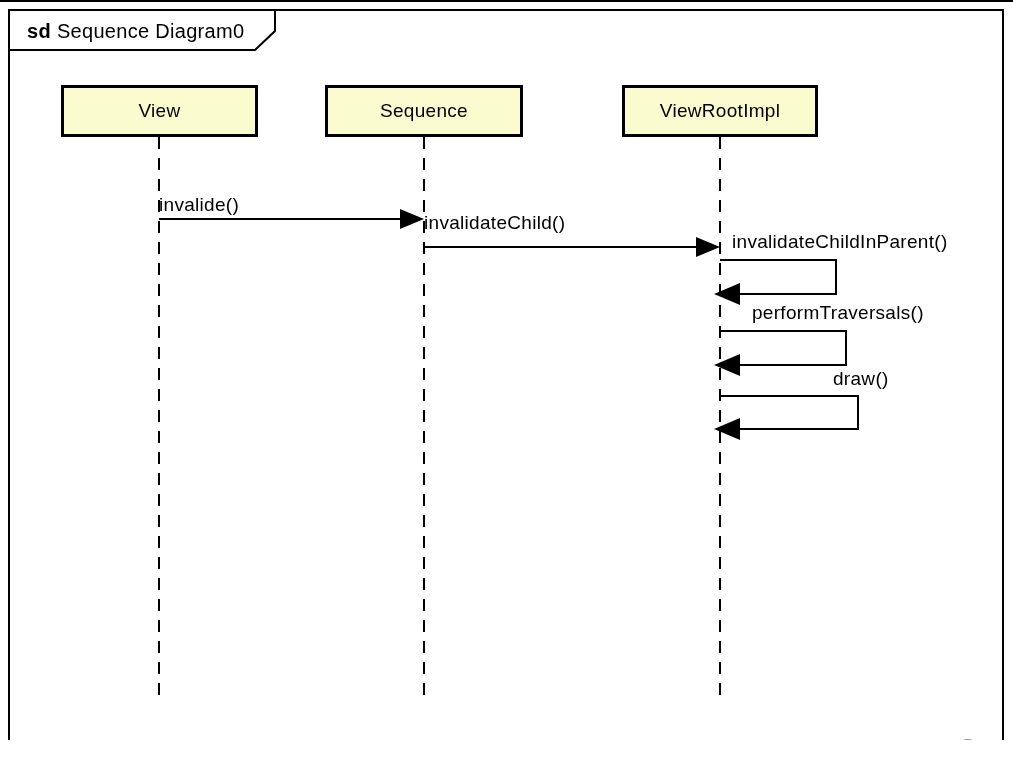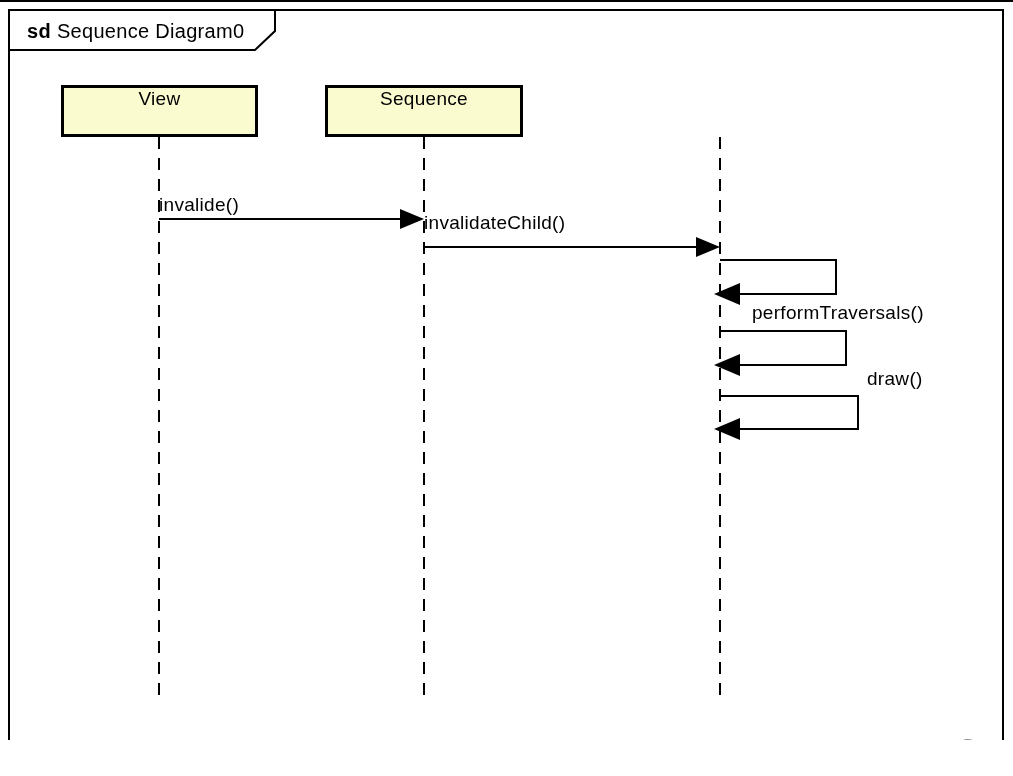--- a/index.html
+++ b/index.html
@@ -31,21 +31,21 @@
     font-size:20px;line-height:24px;height:24px;
     white-space:nowrap;letter-spacing:0.3px;
   }
   #frame-label .kw{font-weight:bold;margin-right:6px;}
 
   
   .head{
     position:absolute;top:85px;height:52px;
     border:3px solid #000;box-sizing:border-box;
     background:#FBFBD0;
-    display:flex;justify-content:center;
+    display:flex;align-items:center;justify-content:center;
     font-size:19px;letter-spacing:0.3px;
   }
   #head-view{left:61px;width:197px;}
   #head-viewgroup{left:325px;width:198px;}
   #head-viewrootimpl{left:622px;width:196px;}
 
   
   .lifeline{
     position:absolute;top:137px;width:2px;height:563px;
     background:repeating-linear-gradient(to bottom,#000 0 12px,transparent 12px 21px);
@@ -119,41 +119,45 @@
   <div id="frame-label">
     <span class="kw">sd</span><span>Sequence Diagram0</span>
   </div>
 
   <div class="head" id="head-view">
     <span>View</span>
   </div>
   <div class="head" id="head-viewgroup">
     <span>Sequence</span>
   </div>
+  <div class="head" id="head-viewrootimpl">
+    <span>ViewRootImpl</span>
+  </div>
 
   <div class="lifeline" id="life-view"></div>
   <div class="lifeline" id="life-viewgroup"></div>
   <div class="lifeline" id="life-viewrootimpl"></div>
 
   <div class="msg-label centered" style="left:159px;top:194px;width:265px;">invalide()</div>
   <div class="hline" style="left:159px;top:218px;width:246px;"></div>
   <div class="arrow-right" style="left:400px;top:209px;"></div>
 
   <div class="msg-label centered" style="left:424px;top:212px;width:296px;">invalidateChild()</div>
   <div class="hline" style="left:424px;top:246px;width:272px;"></div>
   <div class="arrow-right" style="left:696px;top:237px;"></div>
 
+  <div class="msg-label" style="left:732px;top:231px;">invalidateChildInParent()</div>
   <div class="loop" style="left:720px;top:259px;width:117px;height:36px;"></div>
   <div class="arrow-left" style="left:714px;top:283px;"></div>
 
   <div class="msg-label" style="left:752px;top:302px;">performTraversals()</div>
   <div class="loop" style="left:720px;top:330px;width:127px;height:36px;"></div>
   <div class="arrow-left" style="left:714px;top:354px;"></div>
 
-  <div class="msg-label" style="left:867px;top:368px;">draw()</div>
+  <div class="msg-label" style="left:833px;top:368px;">draw()</div>
   <div class="loop" style="left:720px;top:395px;width:139px;height:35px;"></div>
   <div class="arrow-left" style="left:714px;top:418px;"></div>
 
   <div id="wm-letter">S</div>
   <div id="wm-arrow"></div>
   <div id="wm-chevrons">»</div>
 
 </div>
 
 </body></html>

